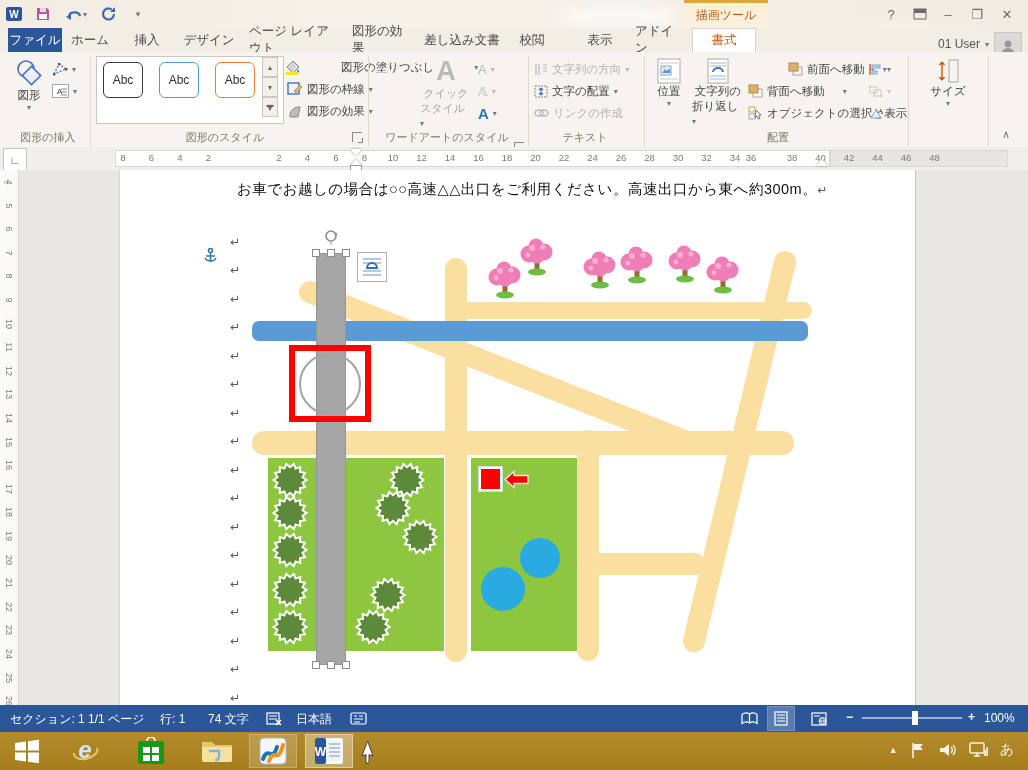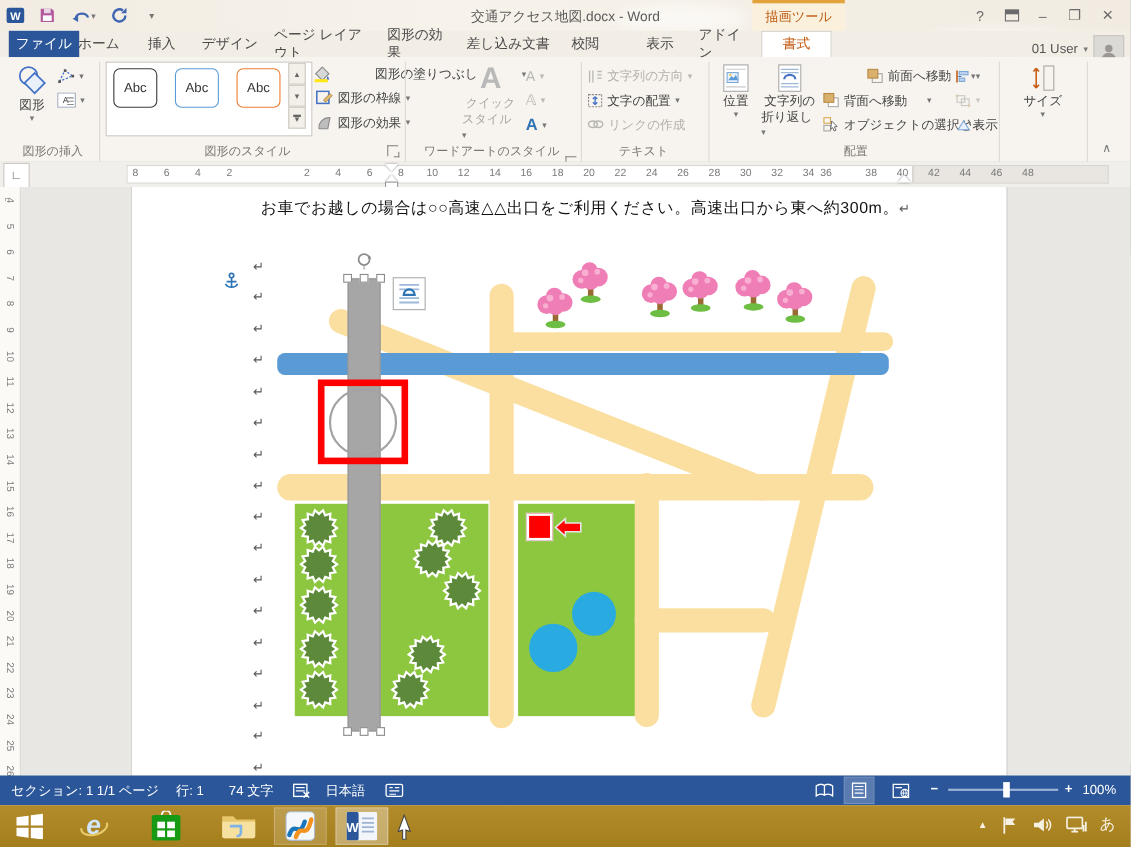--- a/index.html
+++ b/index.html
@@ -93,36 +93,35 @@
           <span class="dd">▾</span>
       </span>
       <span class="qbtn">
         <svg width="16" height="16">
             <path d="M13 8 a5.5 5.5 0 1 1 -2.2 -4.4" stroke="#3F67B1" stroke-width="2.2" fill="none"></path>
             <path d="M14 1 v5 h-5 z" fill="#3F67B1"></path>
           </svg>
       </span>
       <span class="qbtn" style="font-size:9px;color:#777;">▾</span>
     </div>
-    <div class="abs title-text">交通アクセス地図.docx - Word</div>
     <div class="abs ctx-tab">描画ツール</div>
     <div class="abs winbtn" style="left:880px;width:22px;">?</div>
     <div class="abs winbtn" style="left:908px;width:24px;">
       <svg width="14" height="12">
           <rect x="1" y="1" width="12" height="10" fill="none" stroke="#6b6b6b"></rect>
           <rect x="1" y="1" width="12" height="4" fill="#6b6b6b"></rect>
         </svg>
     </div>
     <div class="abs winbtn" style="left:936px;width:24px;">–</div>
     <div class="abs winbtn" style="left:964px;width:26px;">❐</div>
     <div class="abs winbtn" style="left:994px;width:26px;">✕</div>
   </div>
 
   <div class="abs tabrow">
-    <div class="abs tab file" style="left:8px;width:64px;">ファイル</div>
+    <div class="abs tab file" style="left:8px;width:54px;">ファイル</div>
     <div class="abs tab" style="left:68px;width:44px;">ホーム</div>
     <div class="abs tab" style="left:125px;width:44px;">挿入</div>
     <div class="abs tab" style="left:182px;width:54px;">デザイン</div>
     <div class="abs tab" style="left:249px;width:92px;">ページ レイアウト</div>
     <div class="abs tab" style="left:352px;width:58px;">図形の効果</div>
     <div class="abs tab" style="left:420px;width:84px;">差し込み文書</div>
     <div class="abs tab" style="left:510px;width:44px;">校閲</div>
     <div class="abs tab" style="left:578px;width:44px;">表示</div>
     <div class="abs tab" style="left:635px;width:50px;">アドイン</div>
     <div class="abs tab active" style="left:692px;width:64px;">書式</div>

